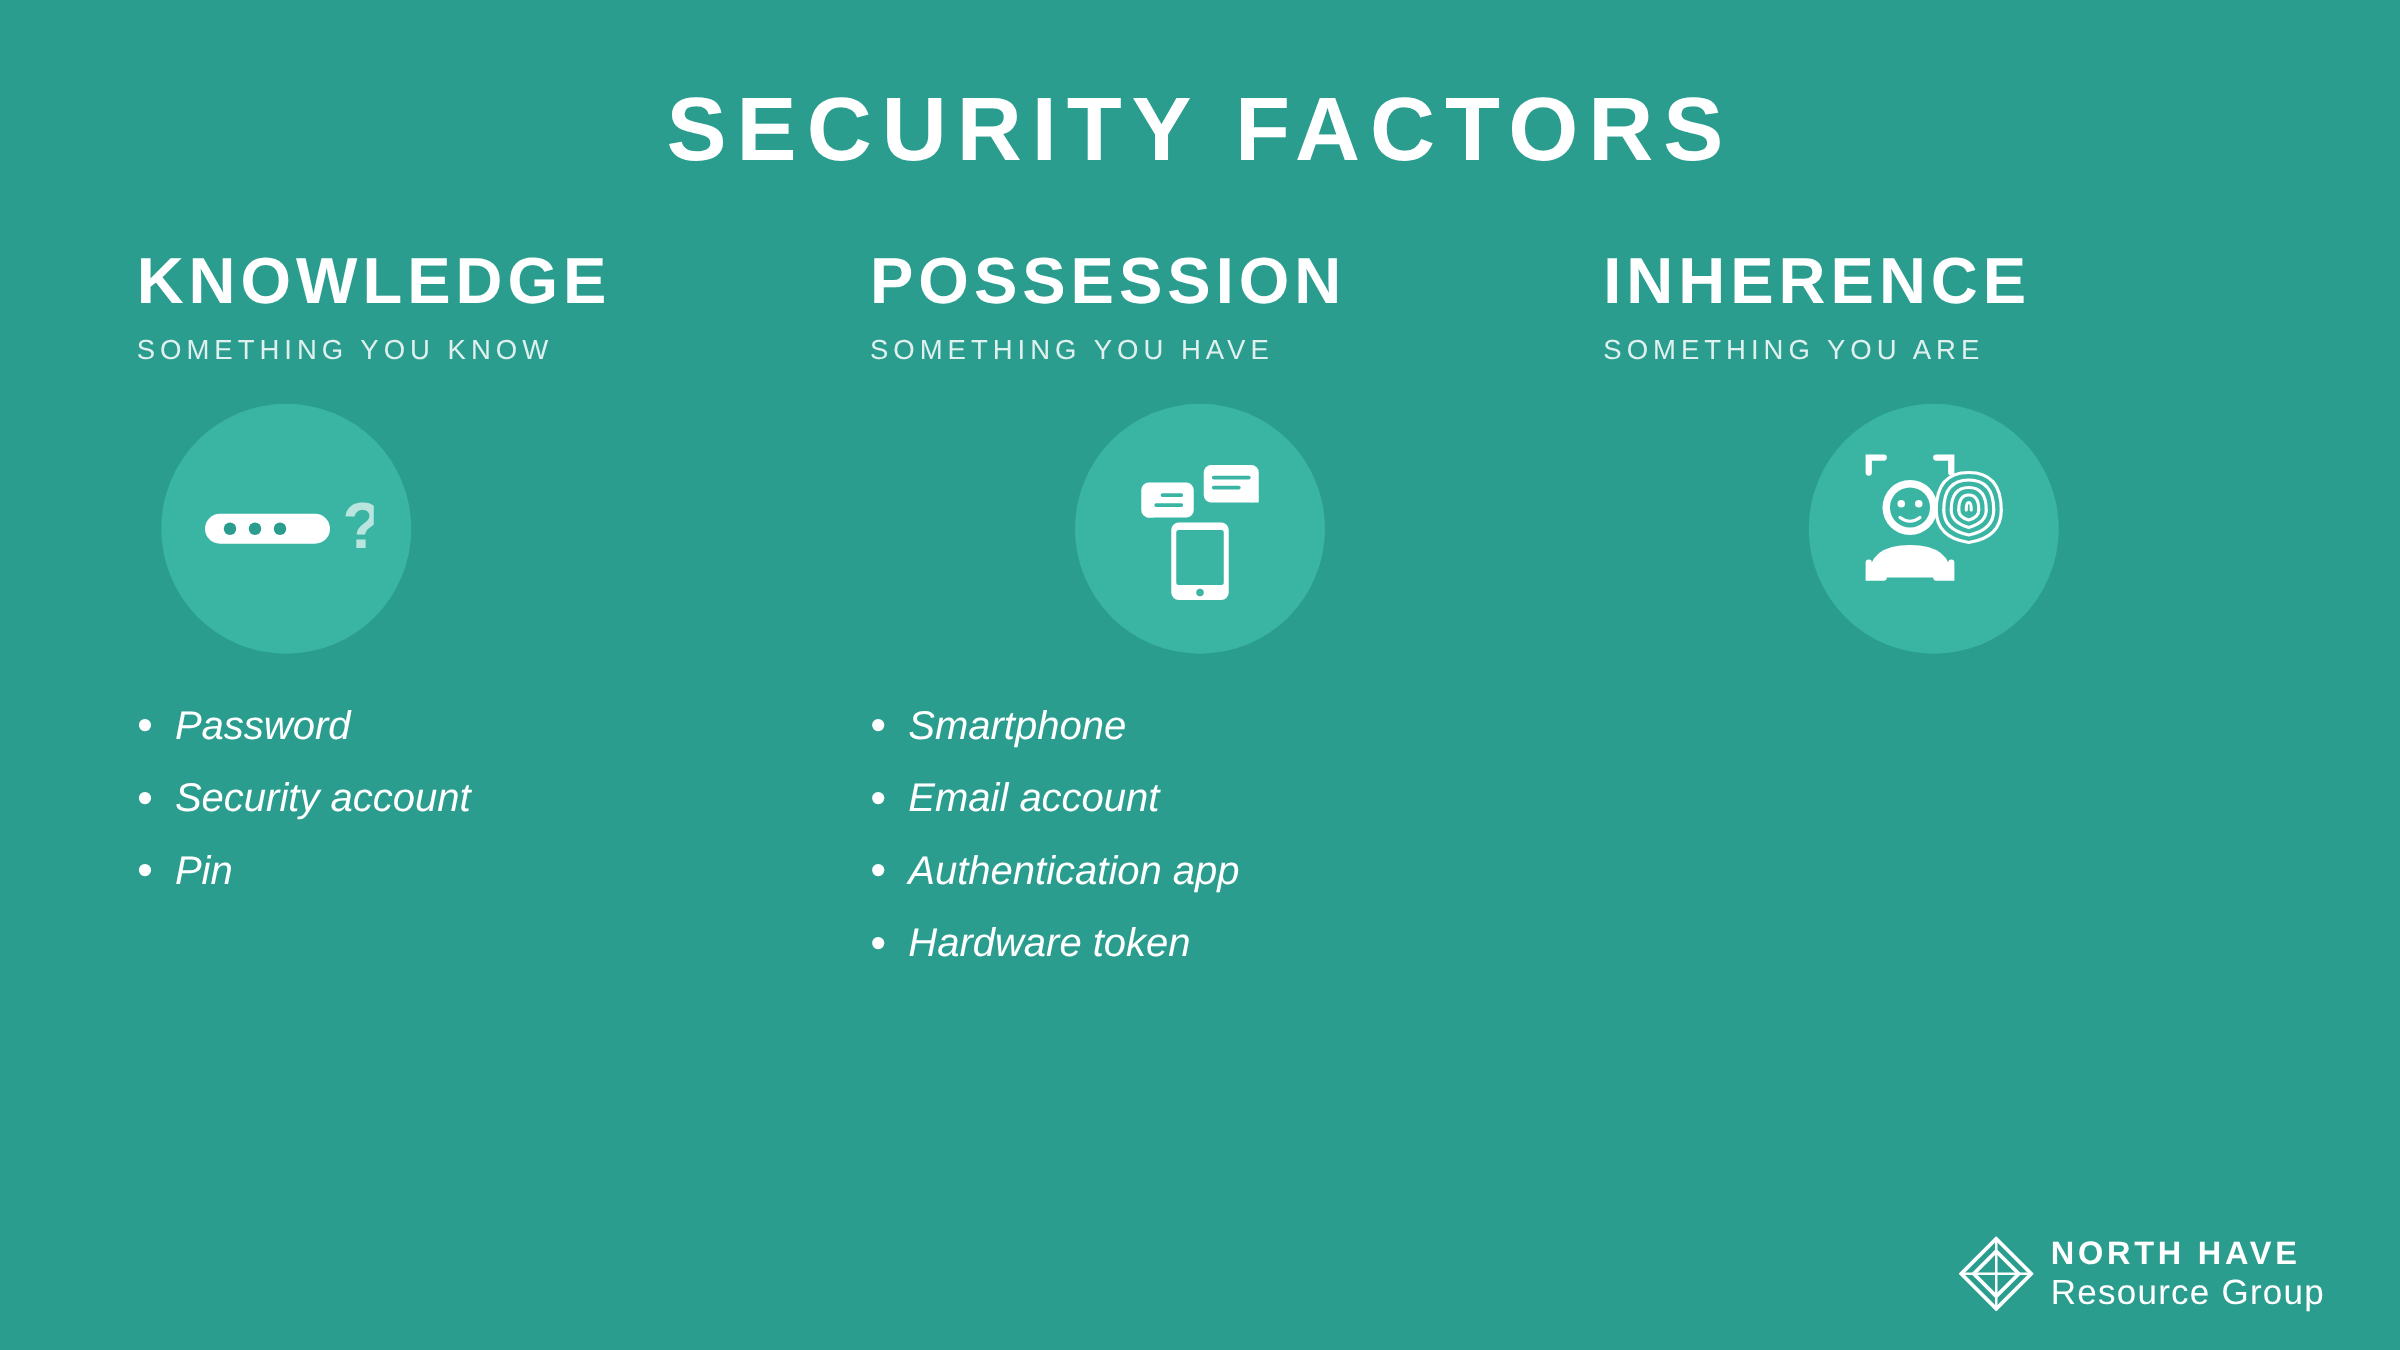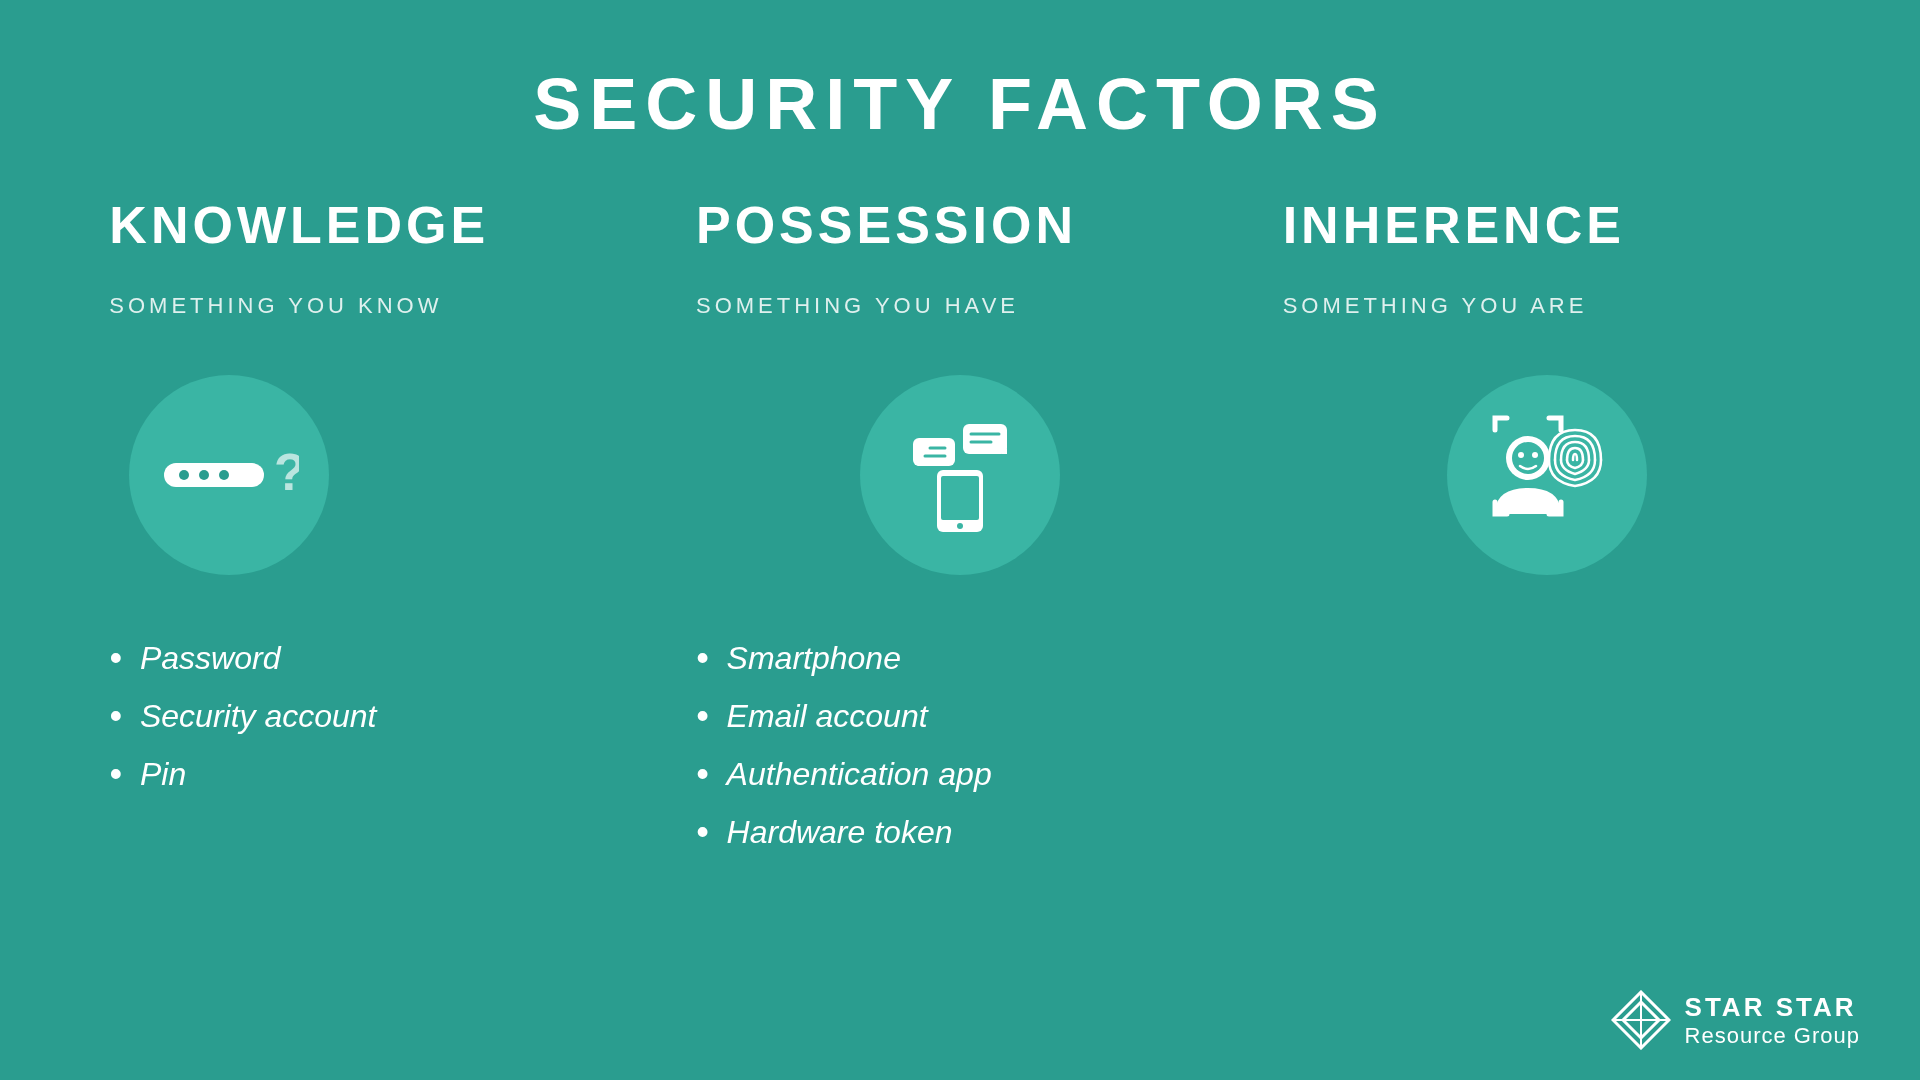--- a/index.html
+++ b/index.html
@@ -34,21 +34,20 @@
       padding: 0 80px;
       margin-top: 50px;
       flex: 1;
     }
 
     .column {
       display: flex;
       flex-direction: column;
       align-items: flex-start;
       width: 30%;
-      gap: 26px;
     }
 
     .column-title {
       font-size: 52px;
       font-weight: 900;
       letter-spacing: 4px;
       text-transform: uppercase;
       color: white;
       margin-bottom: 12px;
     }
@@ -119,21 +118,21 @@
     }
 
     .logo-top {
       font-size: 26px;
       font-weight: 900;
       letter-spacing: 3px;
       color: white;
     }
 
     .logo-bottom {
-      font-size: 22px;
+      font-size: 28px;
       font-weight: 400;
       color: white;
       letter-spacing: 1px;
     }
   </style>
 </head>
 <body>
 
 <h1 class="page-title">SECURITY FACTORS</h1>
 
@@ -235,16 +234,16 @@
 </div>
 
 <div class="logo-area">
   <svg class="logo-diamond" viewBox="0 0 60 60">
     <polygon points="30,2 58,30 30,58 2,30" fill="none" stroke="white" stroke-width="3"></polygon>
     <polygon points="30,12 48,30 30,48 12,30" fill="none" stroke="white" stroke-width="3"></polygon>
     <line x1="30" y1="2" x2="30" y2="58" stroke="white" stroke-width="2"></line>
     <line x1="2" y1="30" x2="58" y2="30" stroke="white" stroke-width="2"></line>
   </svg>
   <div class="logo-text">
-    <span class="logo-top">STAR STAR</span>
+    <span class="logo-top">NORTH HAVE</span>
     <span class="logo-bottom">Resource Group</span>
   </div>
 </div>
 
 </body></html>

